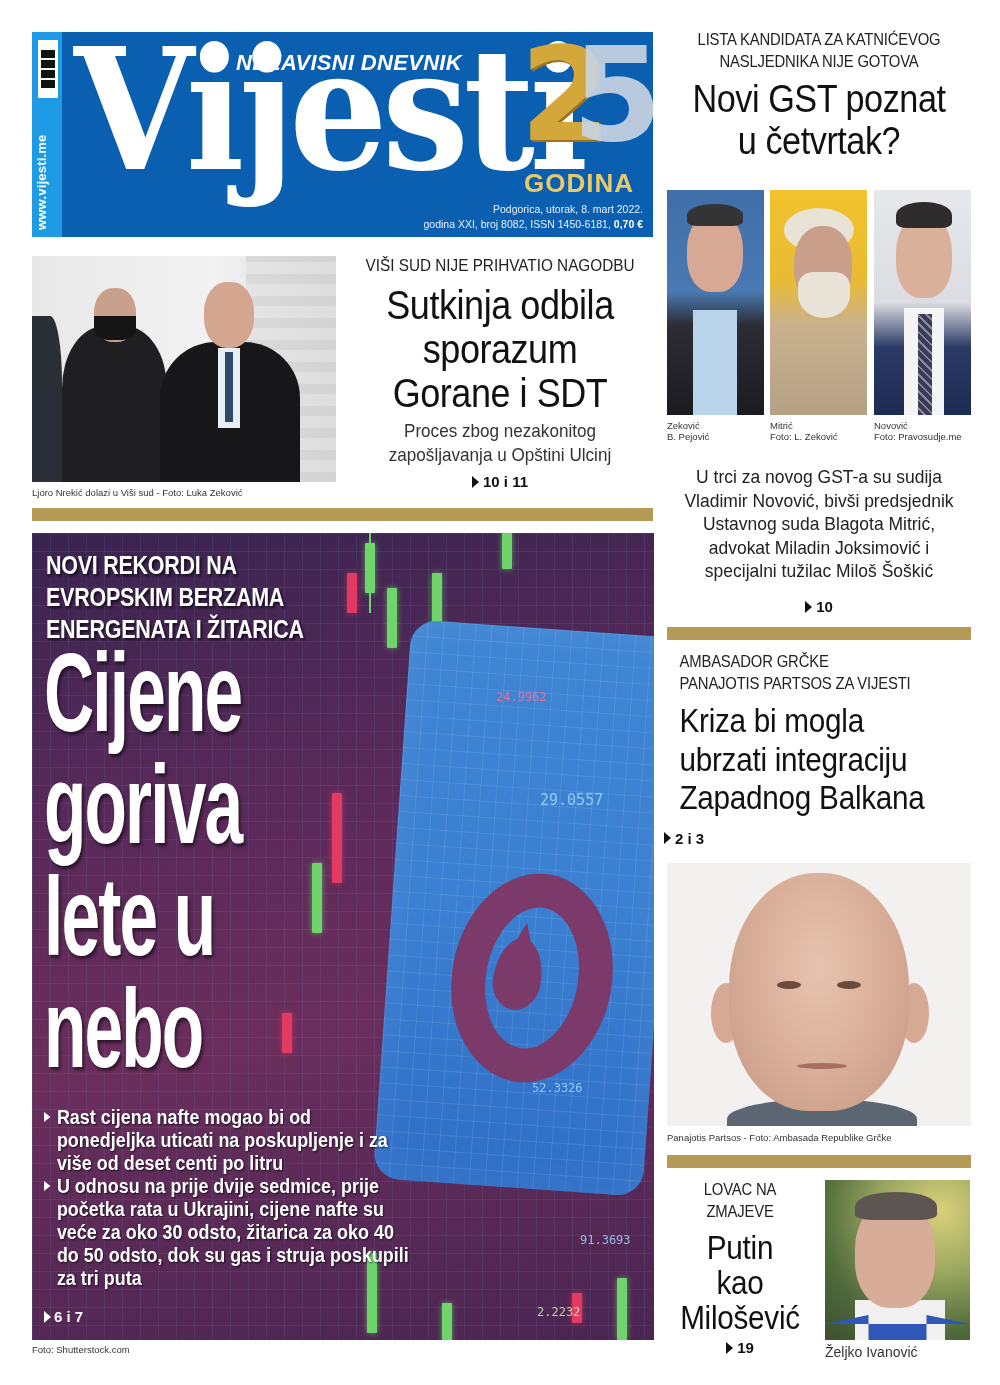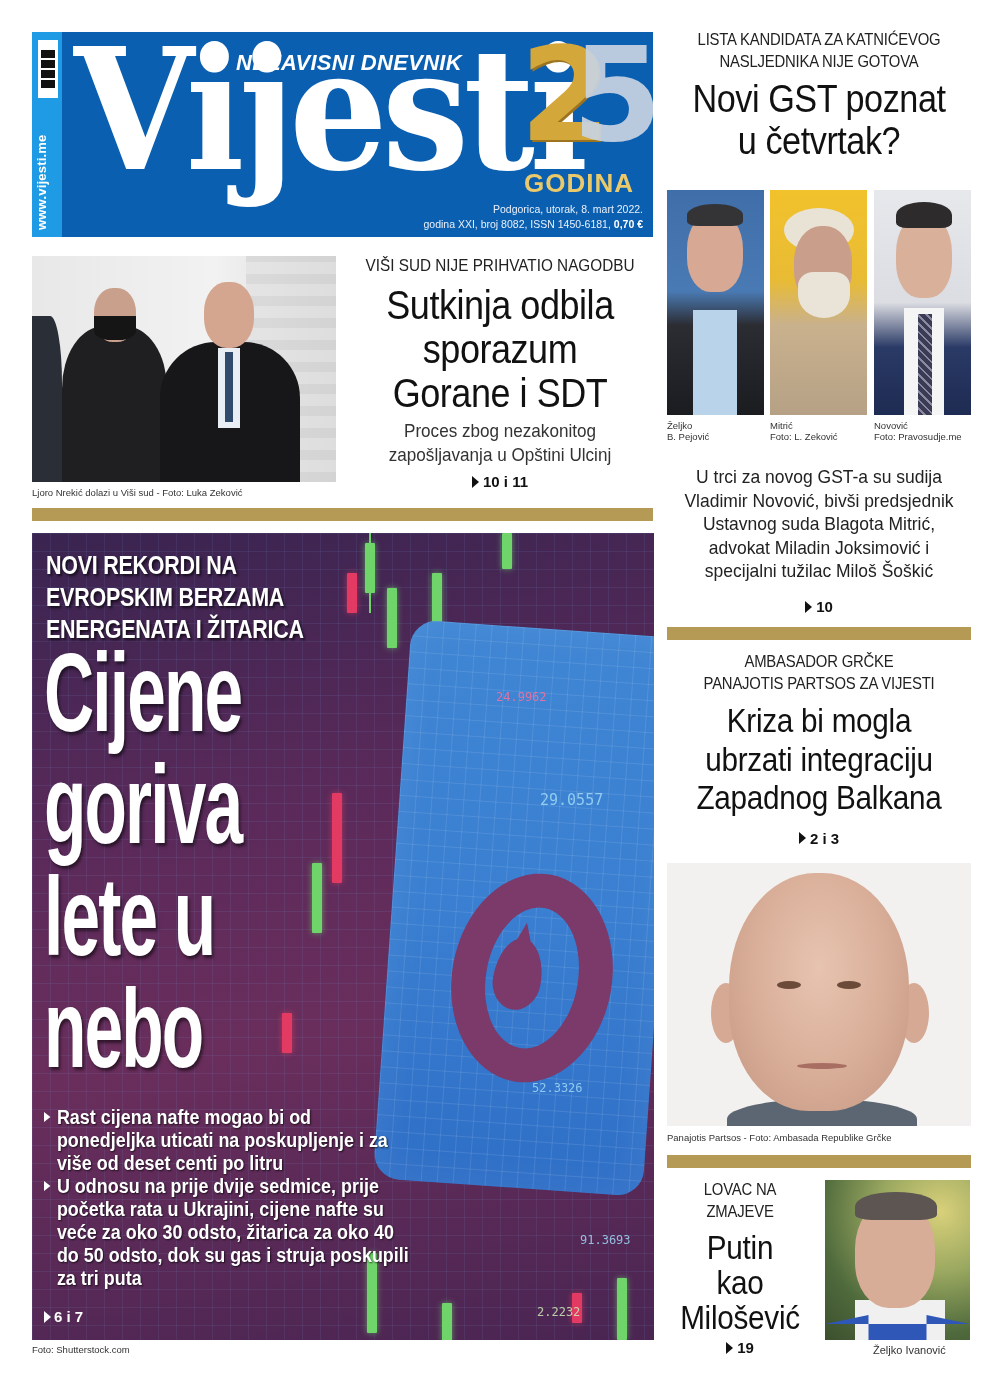--- a/index.html
+++ b/index.html
@@ -159,21 +159,21 @@
     letter-spacing: -3px; text-shadow: 3px 3px 4px rgba(0,0,0,0.55); transform: scaleX(0.62); transform-origin: left top; width: 700px; }
   .fuel-bullets { position: absolute; left: 12px; top: 573px; width: 400px; color: #fff; font-weight: bold; font-size: 19.5px; line-height: 23px;
     text-shadow: 1px 1px 2px rgba(0,0,0,0.7); transform: scaleX(0.92); transform-origin: left top; }
   .fuel-bullets li { list-style: none; position: relative; padding-left: 14px; }
   .fuel-bullets li .b { position: absolute; left: 0; top: 6px; width: 0; height: 0; border-top: 5px solid transparent; border-bottom: 5px solid transparent; border-left: 7px solid #fff; }
   .fuel-ref { position: absolute; left: 12px; top: 775px; color: #fff; font-weight: bold; font-size: 15px; display: flex; align-items: center; gap: 3px; }
   .fuel-ref .arrow { width: 0; height: 0; border-top: 6px solid transparent; border-bottom: 6px solid transparent; border-left: 7px solid #fff; }
   .fuel-credit { position: absolute; left: 32px; top: 1344px; font-size: 9.5px; color: #333; }
 
   
-  .amb-block { position: absolute; left: 664px; top: 650px; width: 310px; text-align: center; }
+  .amb-block { position: absolute; left: 664px; top: 650px; width: 310px; text-align: left; }
   .amb-title { margin-top: 8px; font-size: 33px; line-height: 38.5px; color: #111; transform: scaleX(0.9); letter-spacing: -0.3px; }
   .amb-ref { margin-top: 12px; }
   .amb-photo { position: absolute; left: 667px; top: 863px; width: 304px; height: 263px; overflow: hidden; background: #f3f1ef; }
   .amb-photo .suit { position: absolute; left: 60px; top: 236px; width: 190px; height: 40px; background: #5b6672; border-radius: 50% 50% 0 0; }
   .amb-photo .head { position: absolute; left: 62px; top: 10px; width: 180px; height: 238px; background: radial-gradient(ellipse at 50% 40%, #e7c4b0 0%, #d8ad97 55%, #c29581 100%); border-radius: 48% 48% 44% 44%; }
   .amb-photo .ear { position: absolute; top: 120px; width: 30px; height: 60px; background: #d6a994; border-radius: 50%; }
   .amb-photo .ear.l { left: 44px; } .amb-photo .ear.r { left: 232px; }
   .amb-photo .eye { position: absolute; top: 118px; width: 24px; height: 8px; background: #6b4a3a; border-radius: 50%; }
   .amb-photo .eye.l { left: 110px; } .amb-photo .eye.r { left: 170px; }
   .amb-photo .mouth { position: absolute; left: 130px; top: 200px; width: 50px; height: 6px; background: #a86e62; border-radius: 50%; }
@@ -182,21 +182,21 @@
   
   .lovac-block { position: absolute; left: 664px; top: 1178px; width: 152px; text-align: center; }
   .lovac-title { margin-top: 8px; font-size: 33px; line-height: 35px; color: #111; transform: scaleX(0.9); letter-spacing: -0.3px; }
   .lovac-ref { margin-top: 4px; }
   .ivan-photo { position: absolute; left: 825px; top: 1180px; width: 145px; height: 160px; overflow: hidden;
     background: radial-gradient(circle at 80% 20%, #d9d07a 0%, #9aa860 35%, #4f6a3c 70%, #3c4f2e 100%); }
   .ivan-photo .head { position: absolute; left: 30px; top: 20px; width: 80px; height: 108px; background: #d8ad98; border-radius: 45% 45% 42% 42%; }
   .ivan-photo .hair { position: absolute; left: 30px; top: 12px; width: 82px; height: 28px; background: #5c5552; border-radius: 50% 50% 20% 20%; }
   .ivan-photo .shirt { position: absolute; left: 30px; top: 120px; width: 90px; height: 40px; background: #f0f0f0; }
   .ivan-photo .jacket { position: absolute; left: 0; top: 135px; width: 145px; height: 30px; background: #2f57b8; clip-path: polygon(0 30%, 30% 0, 30% 100%, 0 100%, 100% 100%, 70% 100%, 70% 0, 100% 30%); }
-  .ivan-caption { position: absolute; left: 825px; top: 1344px; font-size: 11px; color: #333; margin-left: 48px; }
+  .ivan-caption { position: absolute; left: 825px; top: 1344px; font-size: 14px; color: #333; }
 </style>
 </head>
 <body>
 
 <div class="masthead">
   <div class="side-strip">
     <div class="side-barcode">
       <div class="bar"></div>
         <div class="bar"></div>
         <div class="bar"></div>
@@ -241,21 +241,21 @@
   </div>
   <div class="portrait p3">
     <div class="shirt"></div>
       <div class="tie"></div>
       <div class="face"></div>
       <div class="hair"></div>
   </div>
 </div>
 <div class="portrait-captions">
   <div class="pc c1">
-    <div>Željko</div>
+    <div>Zeković</div>
     <div>B. Pejović</div>
   </div>
   <div class="pc c2">
     <div>Mitrić</div>
     <div>Foto: L. Zeković</div>
   </div>
   <div class="pc c3">
     <div>Novović</div>
     <div>Foto: Pravosudje.me</div>
   </div>

